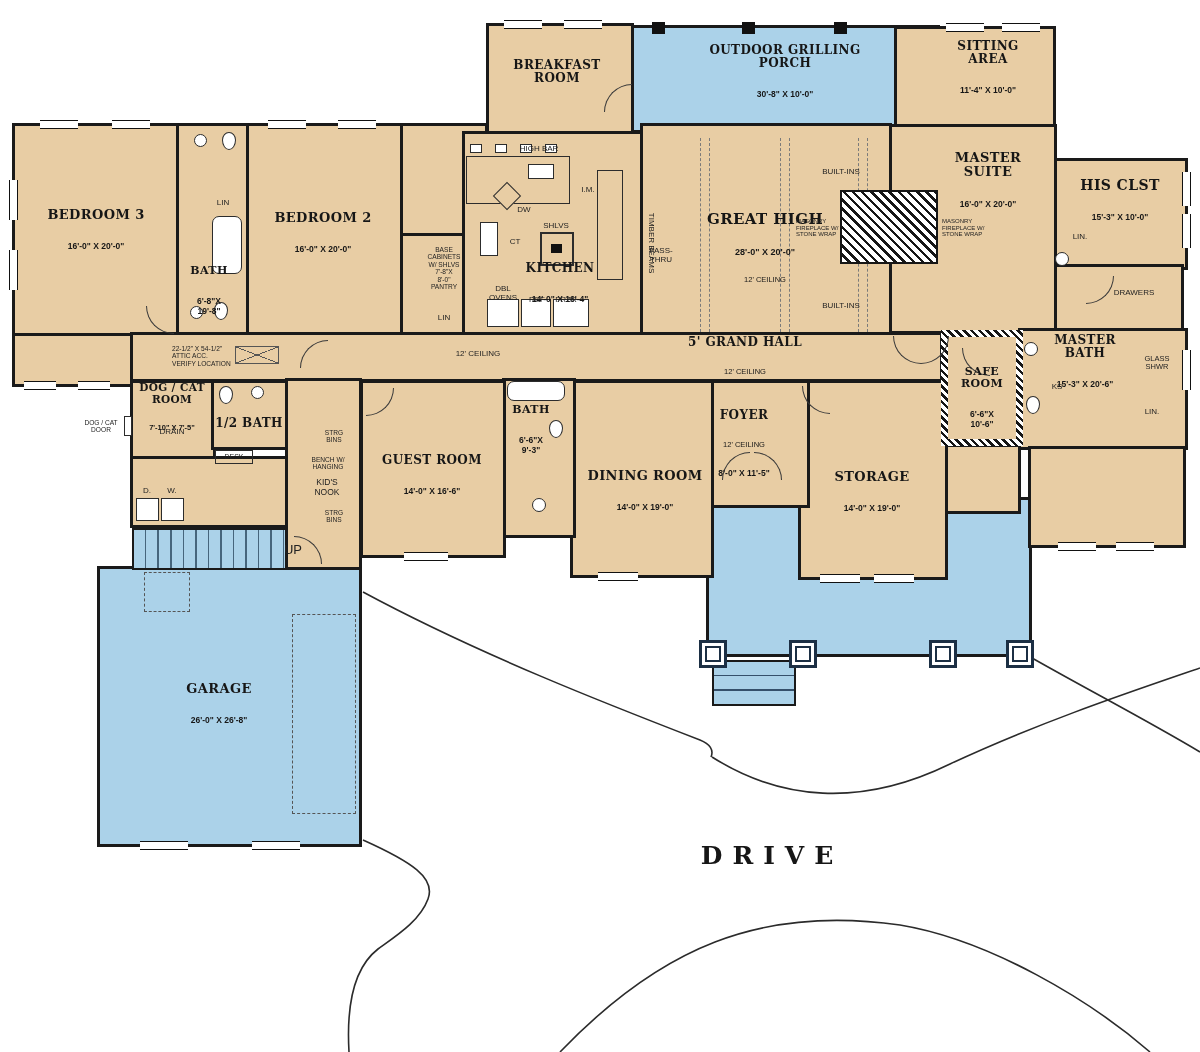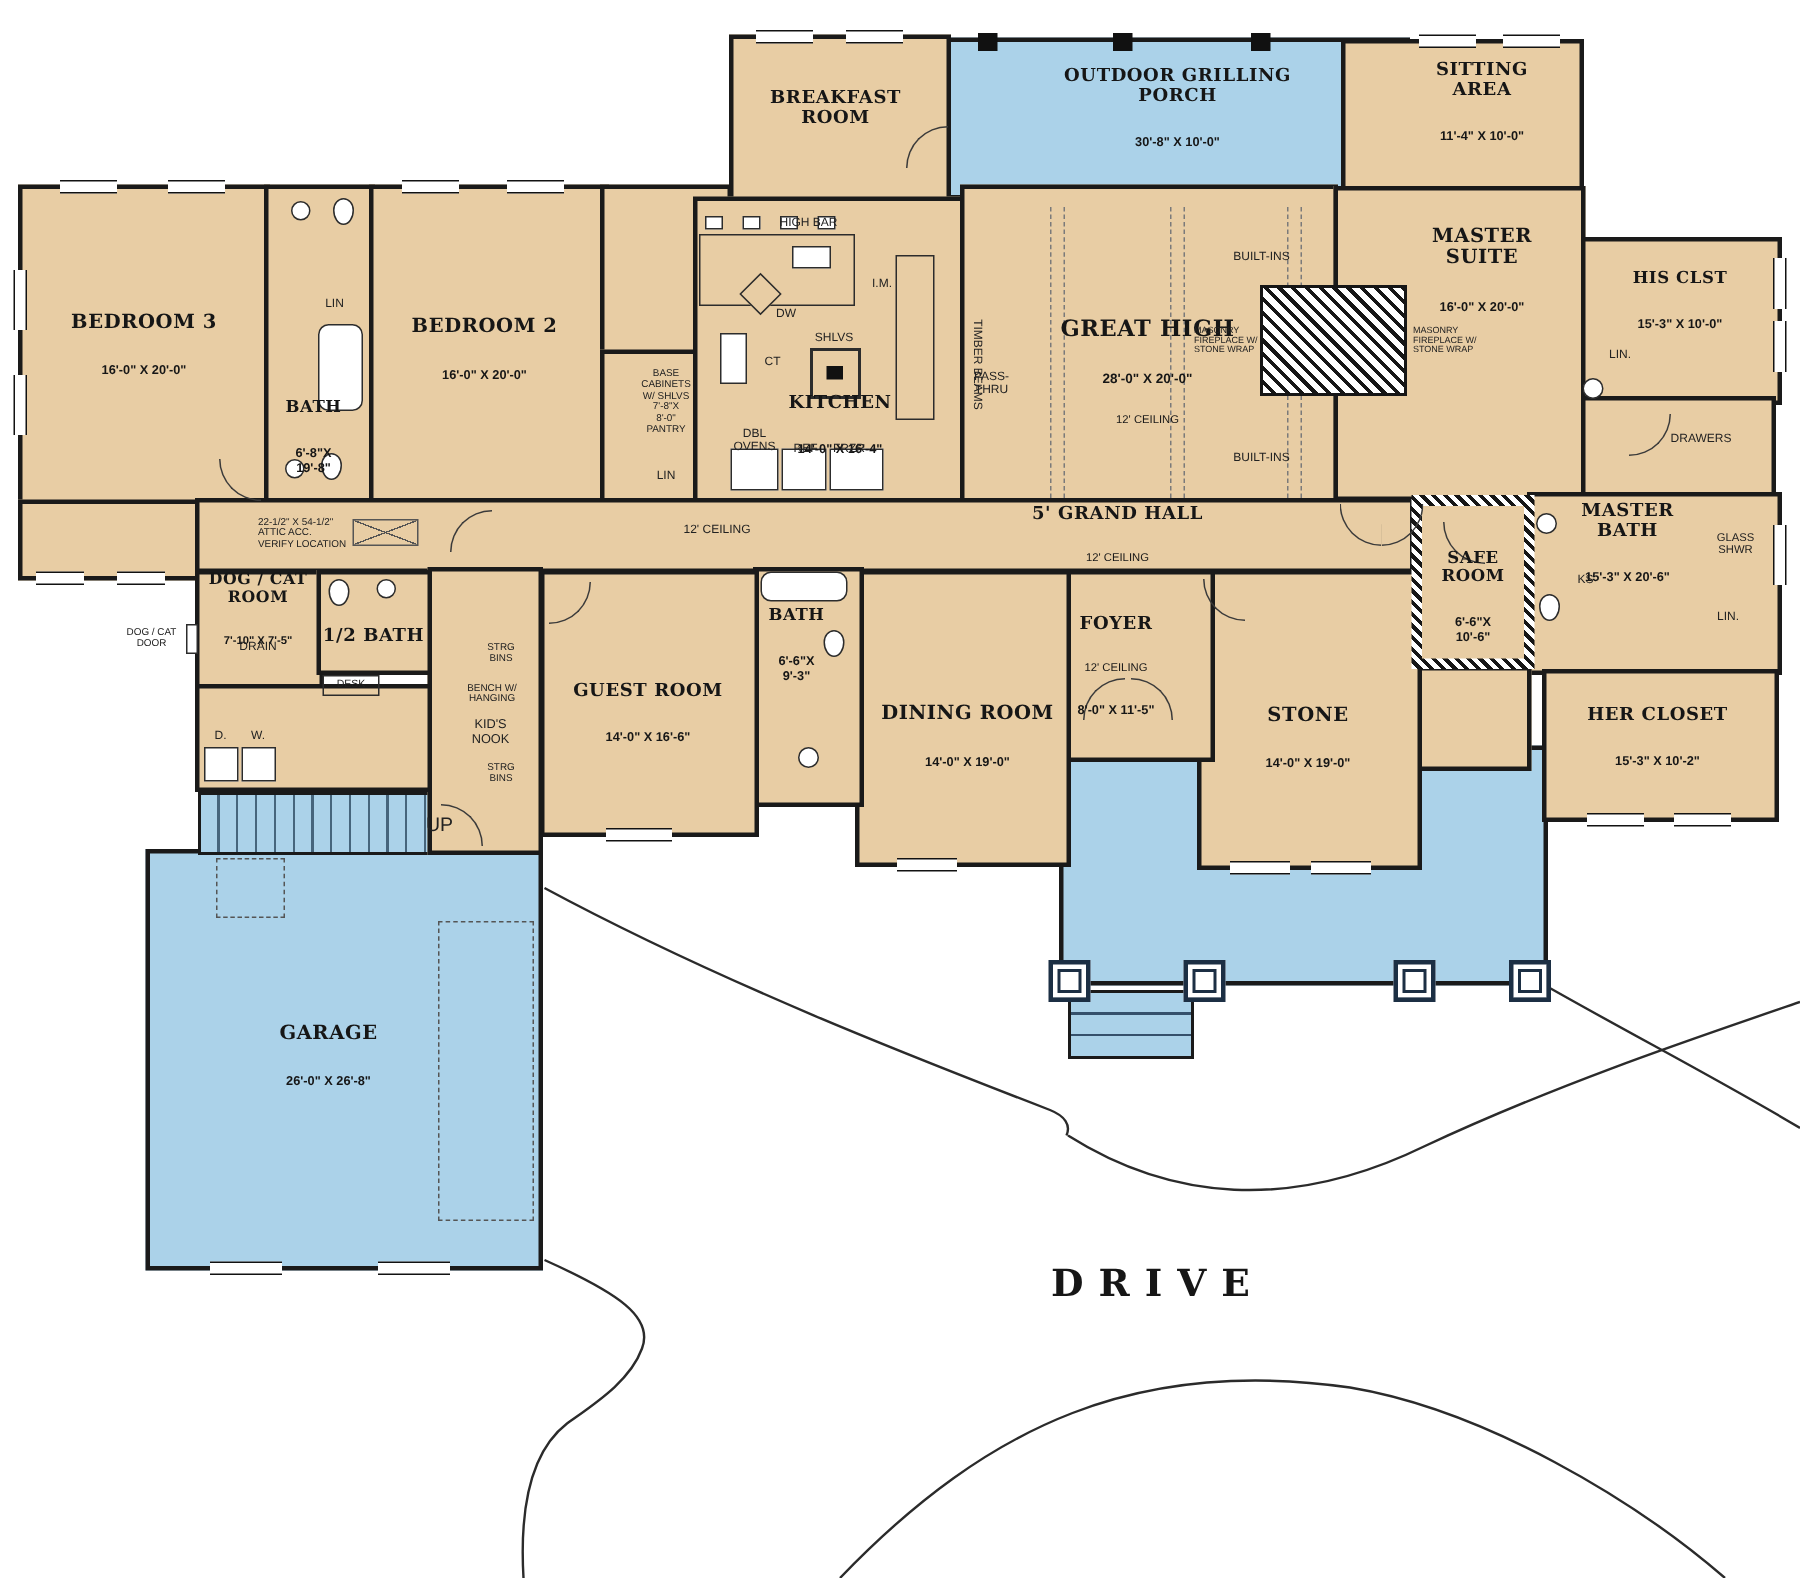--- a/index.html
+++ b/index.html
@@ -212,49 +212,45 @@
     <div class="nm" style="font-size:12px">SITTING
 AREA</div>
     <div class="dm">11'-4" X 10'-0"</div>
   </div>
   <div class="lbl" style="left:988px;top:180px">
     <div class="nm">MASTER
 SUITE</div>
     <div class="dm">16'-0" X 20'-0"</div>
   </div>
   <div class="lbl" style="left:1120px;top:200px">
-    <div class="nm" style="font-size:11px">HIS CLST</div>
+    <div class="nm" style="font-size:14px">HIS CLST</div>
     <div class="dm">15'-3" X 10'-0"</div>
   </div>
   <div class="lbl" style="left:765px;top:248px">
     <div class="nm" style="font-size:15px">GREAT HIGH</div>
     <div class="dm" style="font-size:9px">28'-0" X 20'-0"</div>
     <div class="nt">12' CEILING</div>
   </div>
   <div class="lbl" style="left:560px;top:283px">
     <div class="nm" style="font-size:12px">KITCHEN</div>
     <div class="dm">14'-0" X 16'-4"</div>
   </div>
   <div class="lbl" style="left:1085px;top:362px">
     <div class="nm" style="font-size:12px">MASTER
 BATH</div>
     <div class="dm">15'-3" X 20'-6"</div>
-  </div>
-  <div class="lbl" style="left:1105px;top:491px">
-    <div class="nm" style="font-size:12px">HER CLOSET</div>
-    <div class="dm">15'-3" X 10'-2"</div>
   </div>
   <div class="lbl" style="left:982px;top:398px">
     <div class="nm" style="font-size:11px">SAFE
 ROOM</div>
     <div class="dm">6'-6"X
 10'-6"</div>
   </div>
   <div class="lbl" style="left:872px;top:492px">
-    <div class="nm">STONE</div>
+    <div class="nm">STORAGE</div>
     <div class="dm">14'-0" X 19'-0"</div>
   </div>
   <div class="lbl" style="left:744px;top:444px">
     <div class="nm" style="font-size:12px">FOYER</div>
     <div class="nt">12' CEILING</div>
     <div class="dm">8'-0" X 11'-5"</div>
   </div>
   <div class="lbl" style="left:645px;top:491px">
     <div class="nm">DINING ROOM</div>
     <div class="dm">14'-0" X 19'-0"</div>

